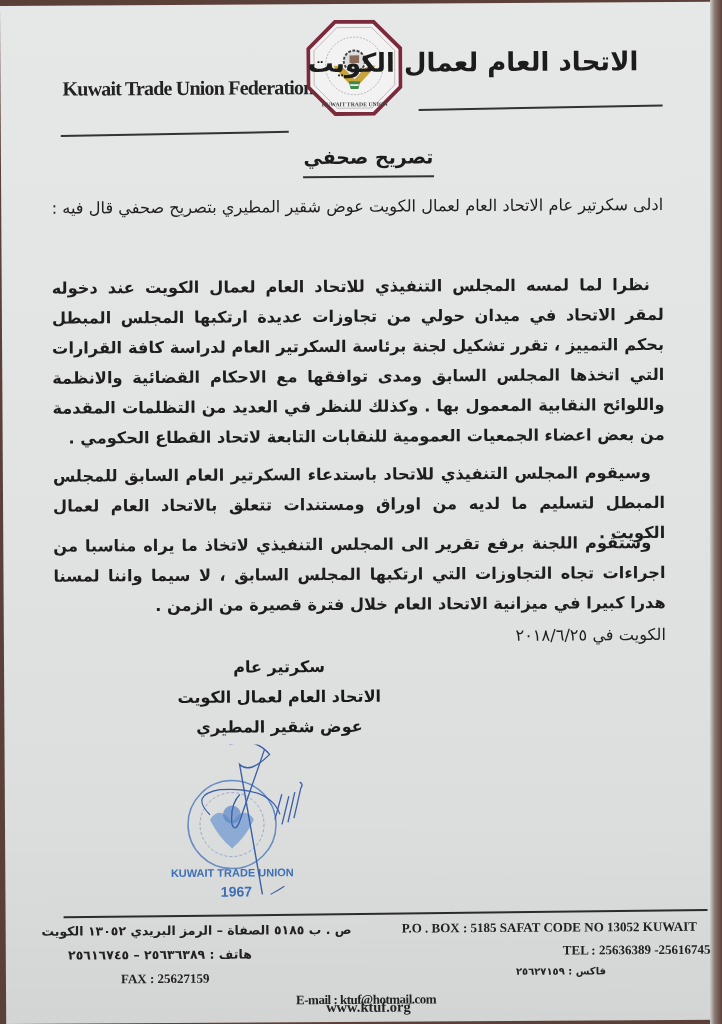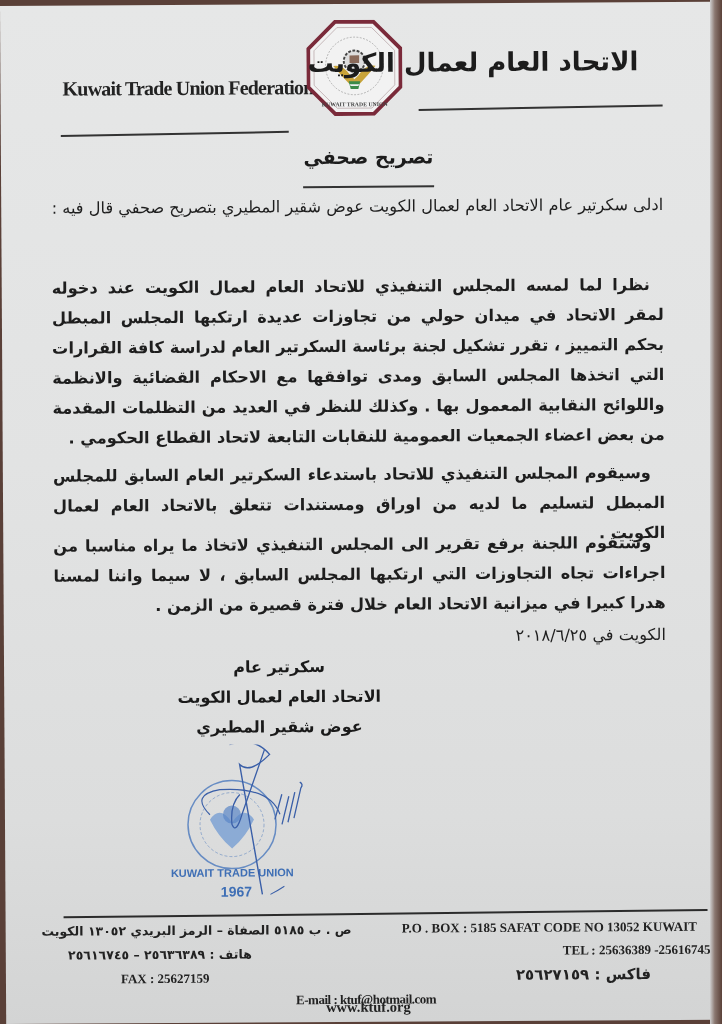--- a/index.html
+++ b/index.html
@@ -32,21 +32,21 @@
       font-size: 26px; color: #1c1c1c; direction: rtl;
     }
     .hdr-ar-line { position: absolute; left: 418px; top: 104px; width: 244px; height: 2px; background: #333; transform: rotate(-0.7deg); }
     .logo { position: absolute; left: 306px; top: 16px; width: 96px; height: 96px; }
 
     
     .title {
       position: absolute; left: 0; right: 0; top: 142px; text-align: center;
       font-weight: bold; font-size: 19px; color: #1c1c1c; direction: rtl;
     }
-    .title span { border-bottom: 2px solid #333; padding-bottom: 18px; margin-left: 23px; }
+    .title span { border-bottom: 2px solid #333; padding-bottom: 8px; margin-left: 23px; }
     .body {
       position: absolute; left: 50px; width: 612px; direction: rtl; text-align: justify;
       font-family: "DejaVu Sans", sans-serif; font-weight: bold; color: #1e1e1e;
       font-size: 16.2px; line-height: 30px;
     }
     .para-intro { top: 188px; font-weight: normal; }
     .para-1 { top: 268px; }
     .para-2 { top: 456px; }
     .para-3 { top: 526px; }
     .date { top: 618px; font-weight: normal; }
@@ -124,16 +124,16 @@
 
   <div class="foot ar" style="right:366px; top:918px;">ص . ب ٥١٨٥  الصفاة – الرمز البريدي ١٣٠٥٢ الكويت</div>
   <div class="foot en" style="left:396px; top:917px;">P.O . BOX : 5185 SAFAT  CODE NO  13052 KUWAIT</div>
 
   <div class="foot ar" style="right:466px; top:942px;">هاتف : ٢٥٦٣٦٣٨٩ – ٢٥٦١٦٧٤٥</div>
   <div class="foot en" style="left:290px; top:940px; font-size:13px; letter-spacing:-0.5px;margin-top:48px;">E-mail : ktuf@hotmail.com</div>
   <div class="foot en" style="left:557px; top:940px;">TEL : 25636389 -25616745</div>
 
   <div class="foot en" style="left:115px; top:966px;text-align:right;">FAX : 25627159</div>
   <div class="foot en" style="left:320px; top:995px; font-size:14.5px;">www.ktuf.org</div>
-  <div class="foot ar" style="left:510px; top:963px; font-size:15px;">فاكس : ٢٥٦٢٧١٥٩</div>
+  <div class="foot ar" style="left:510px; top:963px; font-size:10px;">فاكس : ٢٥٦٢٧١٥٩</div>
 </div>
 
 <div class="right-shadow"></div>
 
 </body></html>

